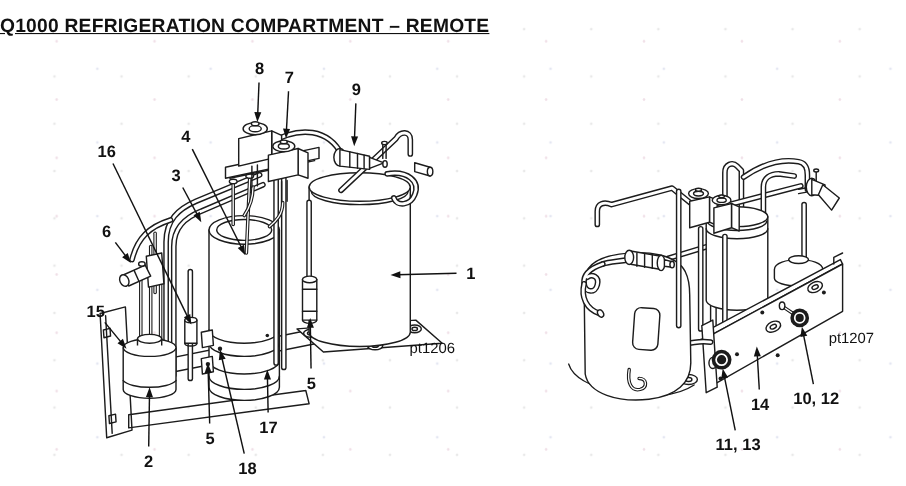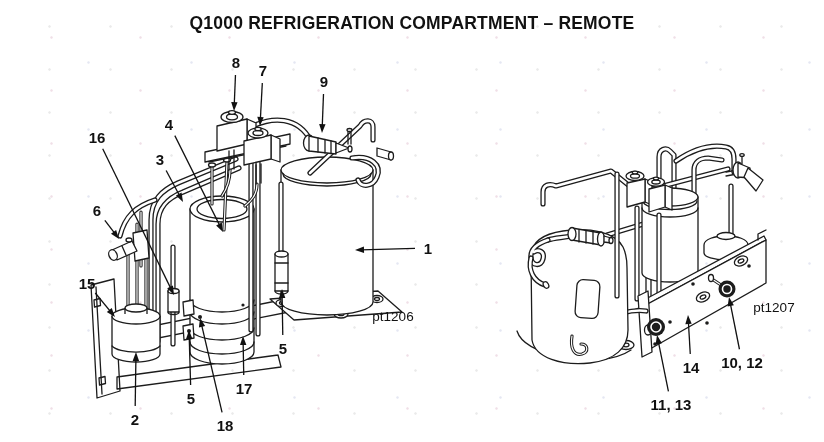--- a/index.html
+++ b/index.html
@@ -9,22 +9,23 @@
     background-image:
       radial-gradient(circle, rgba(205,150,175,0.30) 0.8px, transparent 1.6px),
       radial-gradient(circle, rgba(150,160,205,0.25) 0.8px, transparent 1.6px),
       radial-gradient(circle, rgba(120,120,120,0.16) 0.8px, transparent 1.6px);
     background-size: 89px 53px, 103px 67px, 61px 43px;
     background-position: 7px 11px, 37px 29px, 19px 5px;
     font-family:"Liberation Sans", sans-serif;
   }
   .title{
     position:absolute;top:13px;left:0;width:100%;
-    text-align:center;font-weight:bold;font-size:17.5px;color:#111;
+    text-align:left;font-weight:bold;font-size:17.5px;color:#111;
     letter-spacing:0.2px;
+    text-decoration:underline;
   }
   svg{position:absolute;left:0;top:0;}
   .ln{fill:none;stroke:#1c1c1c;stroke-width:1.3;stroke-linecap:round;stroke-linejoin:round;}
   .fw{fill:#ffffff;stroke:#1c1c1c;stroke-width:1.3;stroke-linejoin:round;}
   .dk{fill:#1c1c1c;stroke:none;}
   .wring{fill:none;stroke:#ffffff;stroke-width:1.6;}
   .pipe{fill:none;stroke:#ffffff;stroke-width:2.6;stroke-linecap:round;stroke-linejoin:round;}
   .pipe.thin{stroke-width:1.2;}
   .pipe-outline{fill:none;stroke:#1c1c1c;stroke-width:5.2;stroke-linecap:round;stroke-linejoin:round;}
   .pipe-outline.thin{stroke-width:3.2;}

